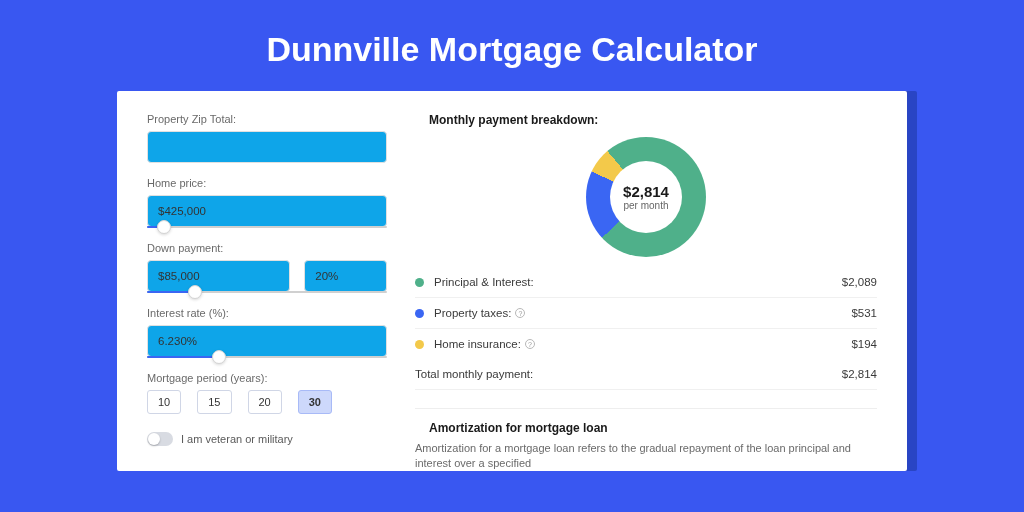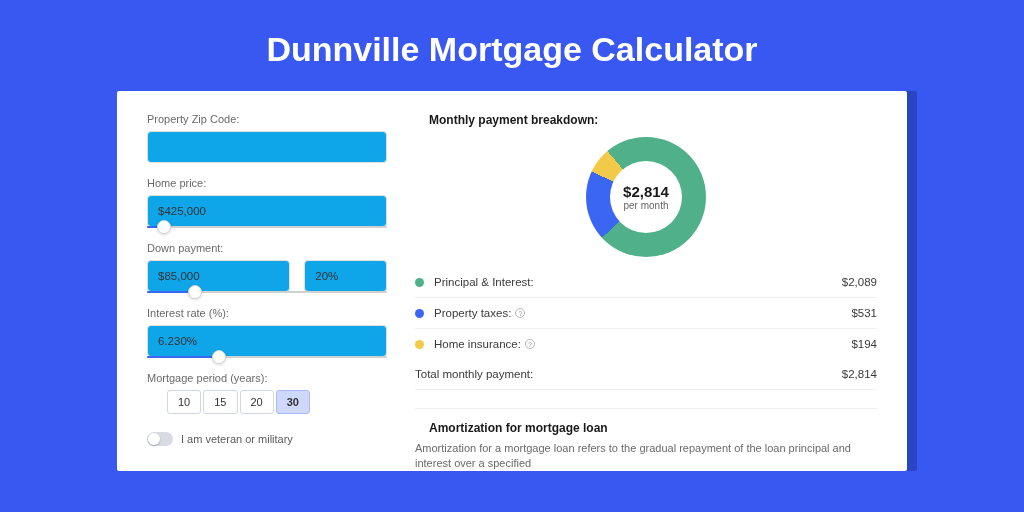--- a/index.html
+++ b/index.html
@@ -73,22 +73,21 @@
     width: 14px; height: 14px;
     background: #fff;
     border: 1px solid #d4d4d4;
     border-radius: 50%;
     transform: translate(-50%, -50%);
     box-shadow: 0 1px 3px rgba(0,0,0,0.15);
   }
 
   .segmented {
     display: flex;
-    gap: 2px;
-    margin-left: 20px;
+    gap: 16px;
   }
   .seg-btn {
     border: 1px solid #d0d6e6;
     background: #fff;
     font-size: 11px;
     padding: 5px 10px;
     border-radius: 3px;
     cursor: pointer;
     color: #333;
   }
@@ -182,21 +181,21 @@
 </head>
 <body>
 
 <h1 class="page-title">Dunnville Mortgage Calculator</h1>
 
 <div class="card">
 
   <div class="left">
 
     <div class="field">
-      <div class="field-label">Property Zip Code:</div>
+      <div class="field-label">Property Zip Total:</div>
       <input type="text" class="text-input" value="" style="">
     </div>
 
     <div class="field">
       <div class="field-label">Home price:</div>
       <input type="text" class="text-input" value="$425,000" style="">
       <div class="slider-track">
         <div class="slider-fill" style="width: 7%;"></div>
         <div class="slider-thumb" style="left: 7%;"></div>
       </div>

